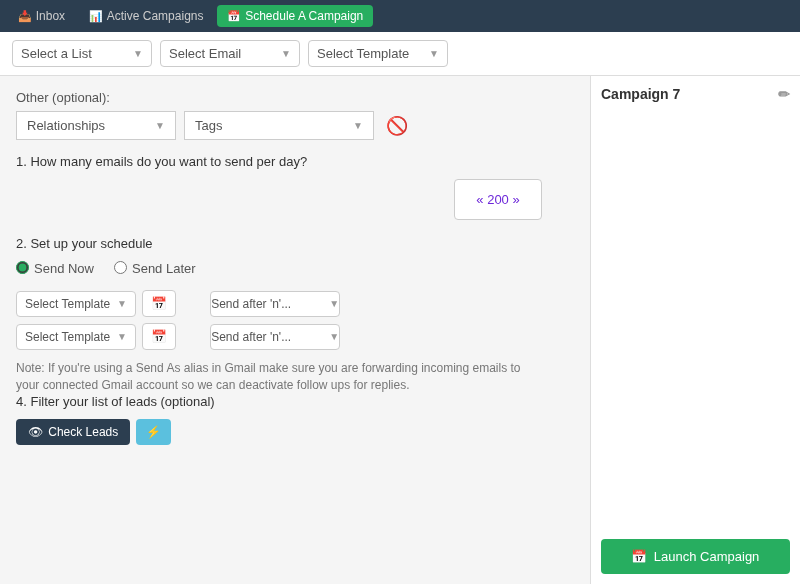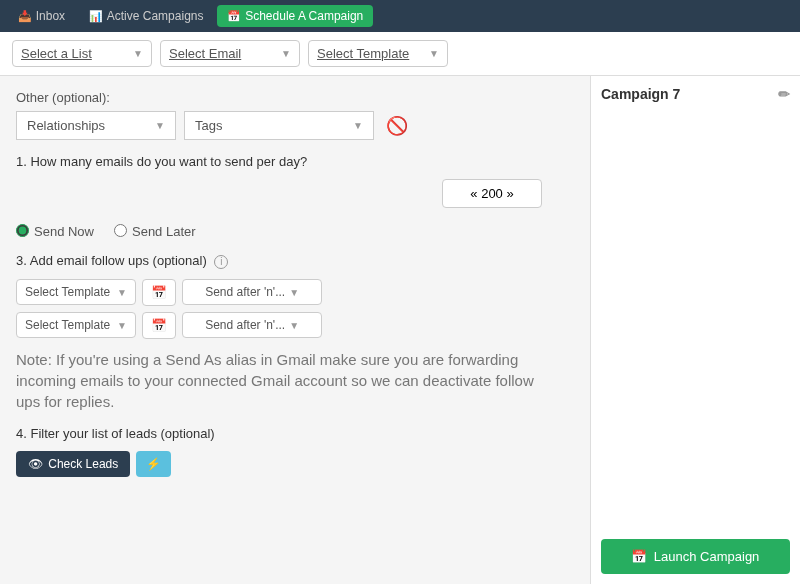--- a/index.html
+++ b/index.html
@@ -55,21 +55,20 @@
     }
     .select-control select {
       border: none;
       outline: none;
       background: transparent;
       font-size: 13px;
       color: #555;
       cursor: pointer;
       flex: 1;
       appearance: none;
-      text-decoration: underline;
     }
     .chevron { color: #999; font-size: 10px; }
 
     
     .main-layout {
       display: flex;
       height: calc(584px - 32px - 44px);
     }
 
     
@@ -139,25 +138,25 @@
 
     .emails-input-row {
       display: flex;
       justify-content: flex-end;
       margin-bottom: 16px;
     }
 
     .emails-input {
       border: 1px solid #ccc;
       border-radius: 4px;
-      padding: 6px 10px;
-      font-size: 13px;
-      color: #000000;
-      background: white;
-      width: 100px;
+      padding: 12px 10px;
+      font-size: 13px;
+      color: #6d28d9;
+      background: white;
+      width: 88px;
       text-align: center;
       display: flex;
       align-items: center;
       justify-content: center;
       gap: 4px;
     }
 
     .schedule-section { margin-bottom: 14px; }
 
     .radio-group {
@@ -209,36 +208,36 @@
       cursor: pointer;
       color: #666;
       font-size: 13px;
       display: flex;
       align-items: center;
     }
 
     .send-after-select {
       border: 1px solid #ccc;
       border-radius: 4px;
-      padding: 5px 22px;
+      padding: 5px 0;
       font-size: 12px;
       color: #555;
       background: white;
       display: flex;
       align-items: center;
       justify-content: space-between;
       gap: 4px;
       min-width: 130px;
       cursor: pointer;
+      margin-left: 28px;
     }
 
     .note-text {
-      font-size: 15px;
+      font-size: 12px;
       color: #777;
-      margin-bottom: 14px;
       line-height: 1.4;
     }
 
     .filter-section { margin-bottom: 12px; }
 
     .btn-group {
       display: flex;
       gap: 6px;
       align-items: center;
     }
@@ -376,37 +375,34 @@
     <div class="section-title">
       <span>1. How many emails do you want to send per day?</span>
     </div>
     <div class="emails-input-row">
       <div class="emails-input">
         <span>« 200 »</span>
       </div>
     </div>
 
     <div class="schedule-section">
+      <div class="section-title">2. Set up your schedule</div>
       <div class="radio-group">
         <label class="radio-item">
           <input type="radio" name="schedule" checked="" style="">
           <span>Send Now</span>
         </label>
         <label class="radio-item">
           <input type="radio" name="schedule" style="">
           <span>Send Later</span>
         </label>
       </div>
     </div>
 
     <div class="followup-section">
-      <div class="section-title">
-        <span>3. Add email follow ups (optional)</span>
-        <span class="info-icon">i</span>
-      </div>
 
       <div class="followup-row">
         <div class="followup-select">
           <span>Select Template</span>
           <span class="chevron">▼</span>
         </div>
         <div class="calendar-btn">
           <span>📅</span>
         </div>
         <div class="send-after-select">

